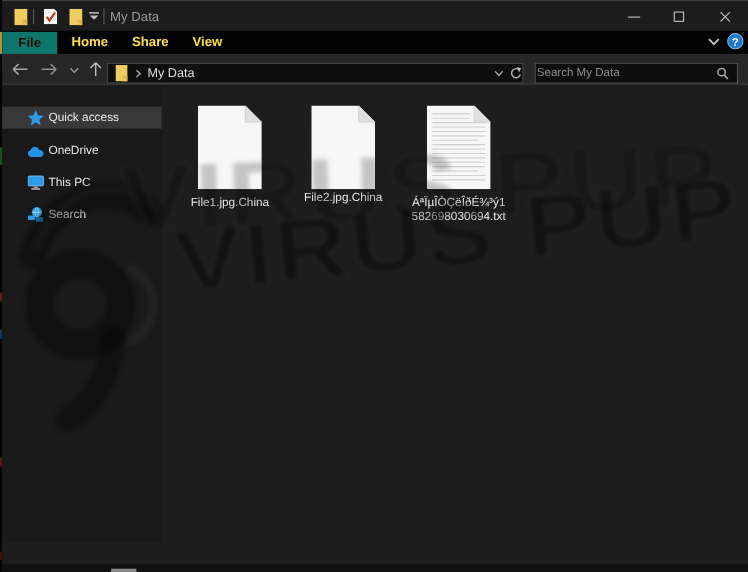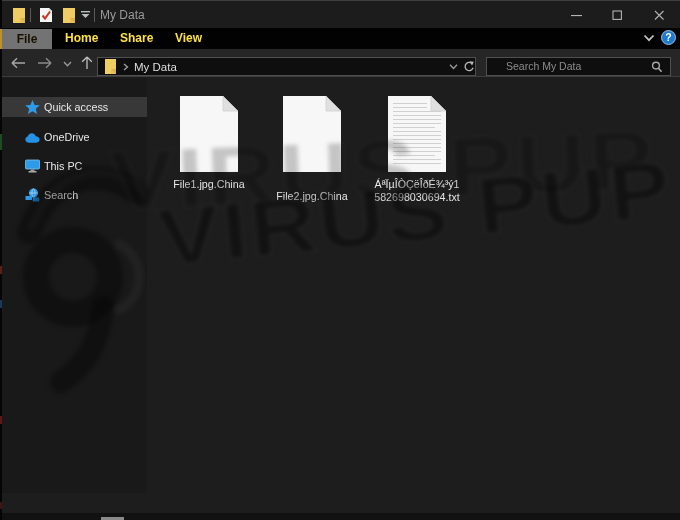--- a/index.html
+++ b/index.html
@@ -12,34 +12,34 @@
   #titlebar { position:absolute; left:0; top:0; right:0; height:28px; background:#1c1c1c;
     border-top:1px solid #3f3f3f; }
   .qat { position:absolute; top:7px; }
   .sep-v { position:absolute; top:7px; width:1px; height:14px; background:#5a5a5a; }
   #title-text { position:absolute; left:98px; top:7px; color:#9a9a9a; font-size:12px; }
   .winbtn { position:absolute; top:0; width:34px; height:26px; color:#c8c8c8;
     text-align:center; }
 
   
   #tabrow { position:absolute; left:0; top:28px; right:0; height:21px; background:#020202; }
-  #filetab { position:absolute; left:0; top:1px; width:50px; height:32px; background:#737373;
+  #filetab { position:absolute; left:0; top:1px; width:50px; height:32px; background:#0f766e;
     color:#1a1000; font-size:12px; font-weight:bold; text-align:center; line-height:20px; }
   .tab { position:absolute; top:0; height:21px; color:#fde047; font-size:12px;
     font-weight:bold; line-height:21px; }
 
   
   #addrrow { position:absolute; left:0; top:49px; right:0; height:28px; background:#262626;
     border-bottom:1px solid #3d3d3d; }
   .navico { position:absolute; top:0; }
   #addrbox { position:absolute; left:95px; top:8px; width:379px; height:19px;
     background:#0e0e0e; border:1px solid #4f4f4f; }
   #searchbox { position:absolute; left:484px; top:8px; width:185px; height:19px;
     background:#0e0e0e; border:1px solid #4f4f4f; color:#8d8d8d; font-size:10.5px;
-    line-height:17px; padding-left:19px; }
+    line-height:17px; padding-left:1px; }
 
   
   #main { position:absolute; left:0; top:78px; right:0; bottom:27px; background:#1d1d1d; }
   #sidebar { position:absolute; left:0; top:0; width:145px; height:100%; background:#191919; }
   .srow { position:absolute; left:0; width:145px; height:20px; color:#e8e8e8; font-size:10.8px;
     line-height:20px; }
   .srow .lbl { position:absolute; left:42px; top:0; }
   .sico { position:absolute; left:23px; top:3px; width:15px; height:14px; }
 
   
@@ -206,21 +206,21 @@
           <path d="M43 0 L43 15 L58 15" fill="none" stroke="#cfcfcf" stroke-width="0.8"></path>
         </svg>
         <div style="margin-top:6px;">File1.jpg.China</div>
       </div>
       <div class="file" style="left:260px; top:18px;">
         <svg class="fic" width="58" height="76" viewBox="0 0 58 76">
           <path d="M0 0 L43 0 L58 15 L58 76 L0 76 Z" fill="#f7f7f7"></path>
           <path d="M43 0 L58 15 L43 15 Z" fill="#e0e0e0"></path>
           <path d="M43 0 L43 15 L58 15" fill="none" stroke="#cfcfcf" stroke-width="0.8"></path>
         </svg>
-        <div style="margin-top:18px;">File2.jpg.China</div>
+        <div style="margin-top:2px;">File2.jpg.China</div>
       </div>
       <div class="file" style="left:365px; top:18px;">
         <svg class="fic" width="58" height="76" viewBox="0 0 58 76">
           <path d="M0 0 L43 0 L58 15 L58 76 L0 76 Z" fill="#f7f7f7"></path>
           <path d="M43 0 L58 15 L43 15 Z" fill="#e0e0e0"></path>
           <path d="M43 0 L43 15 L58 15" fill="none" stroke="#cfcfcf" stroke-width="0.8"></path>
           <g stroke="#d0d0d0" stroke-width="1">
               <line x1="5" y1="7.5" x2="39" y2="7.5"></line>
               <line x1="5" y1="11.5" x2="39" y2="11.5"></line>
               <line x1="5" y1="15.5" x2="53" y2="15.5"></line>

